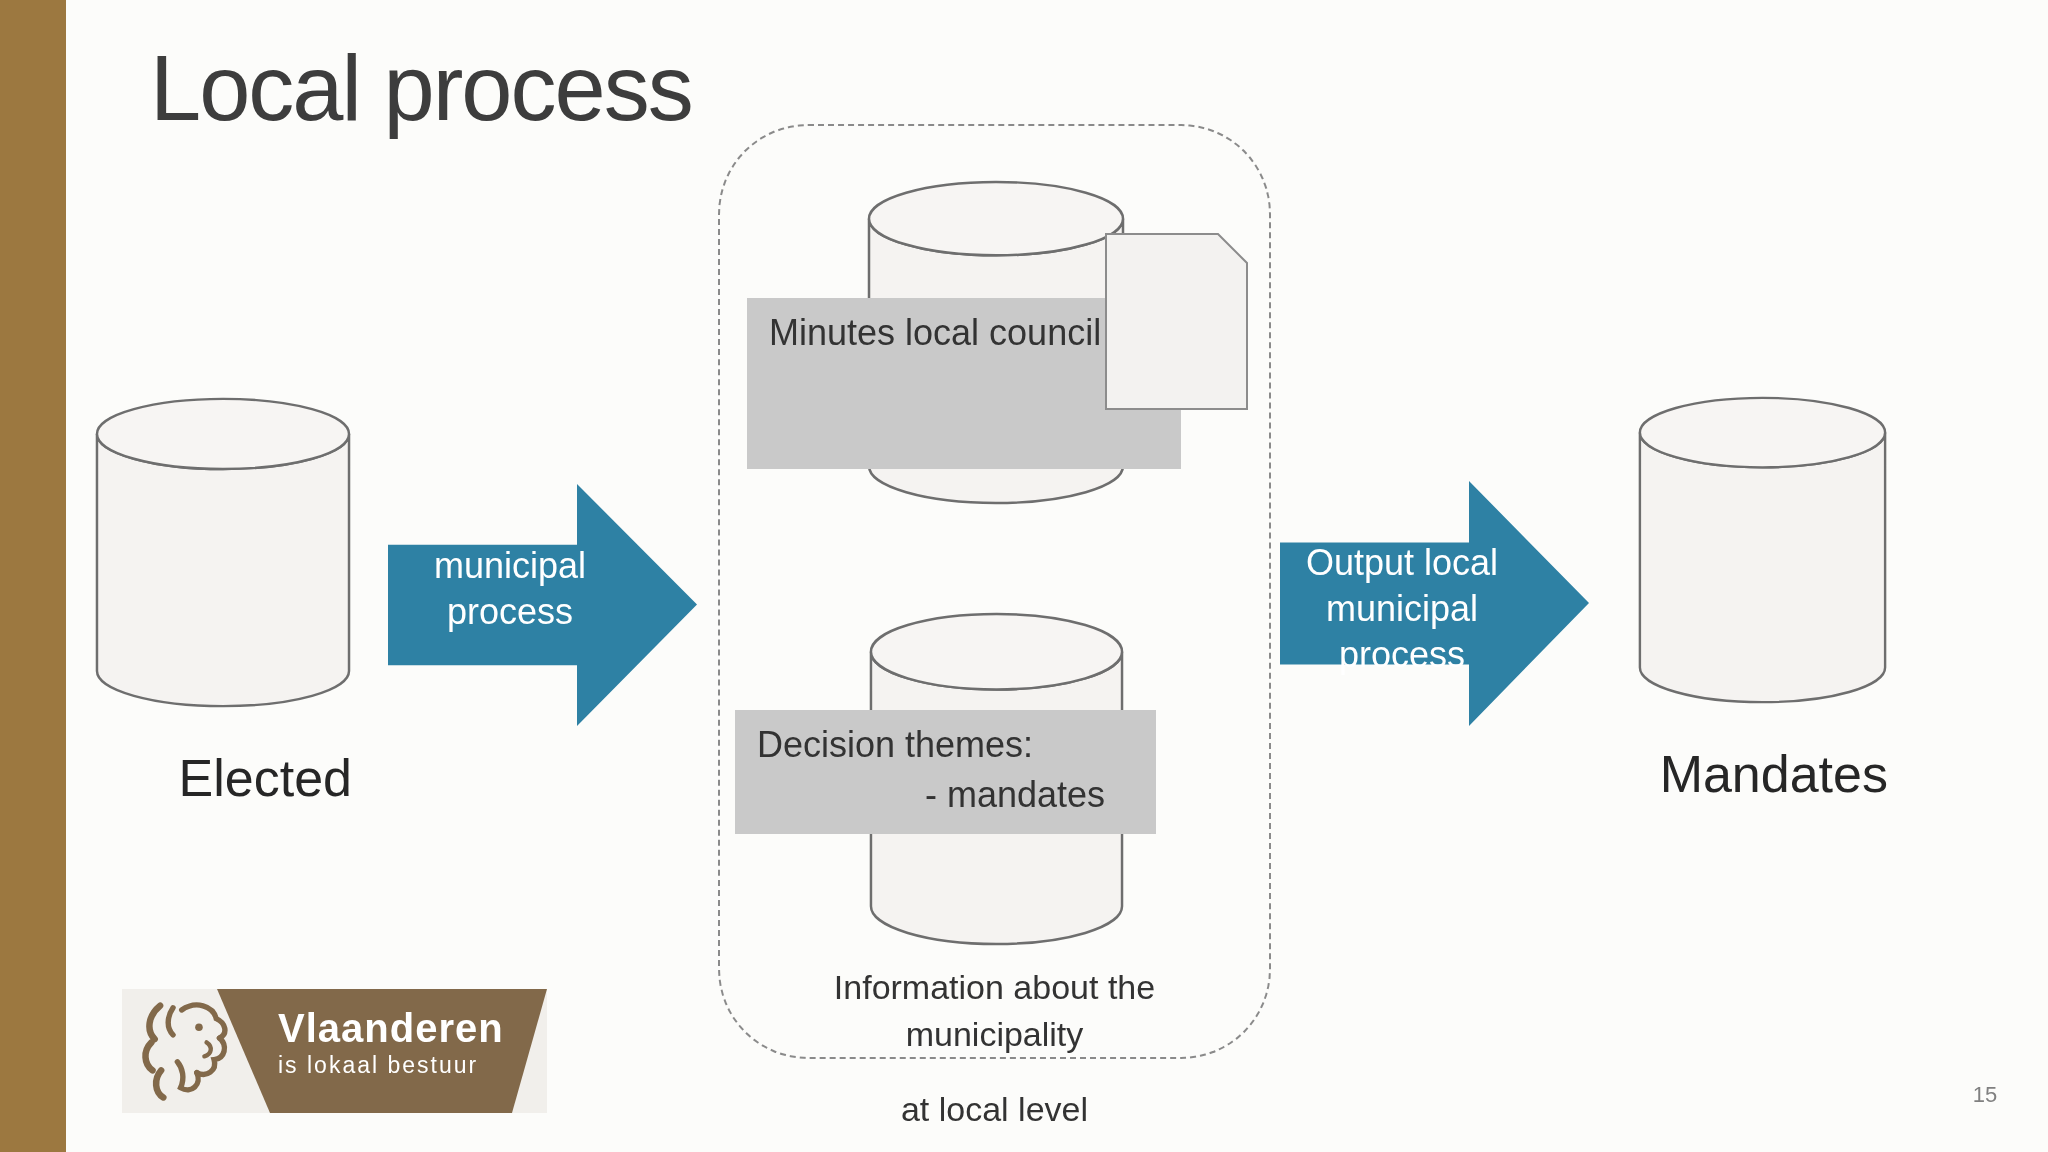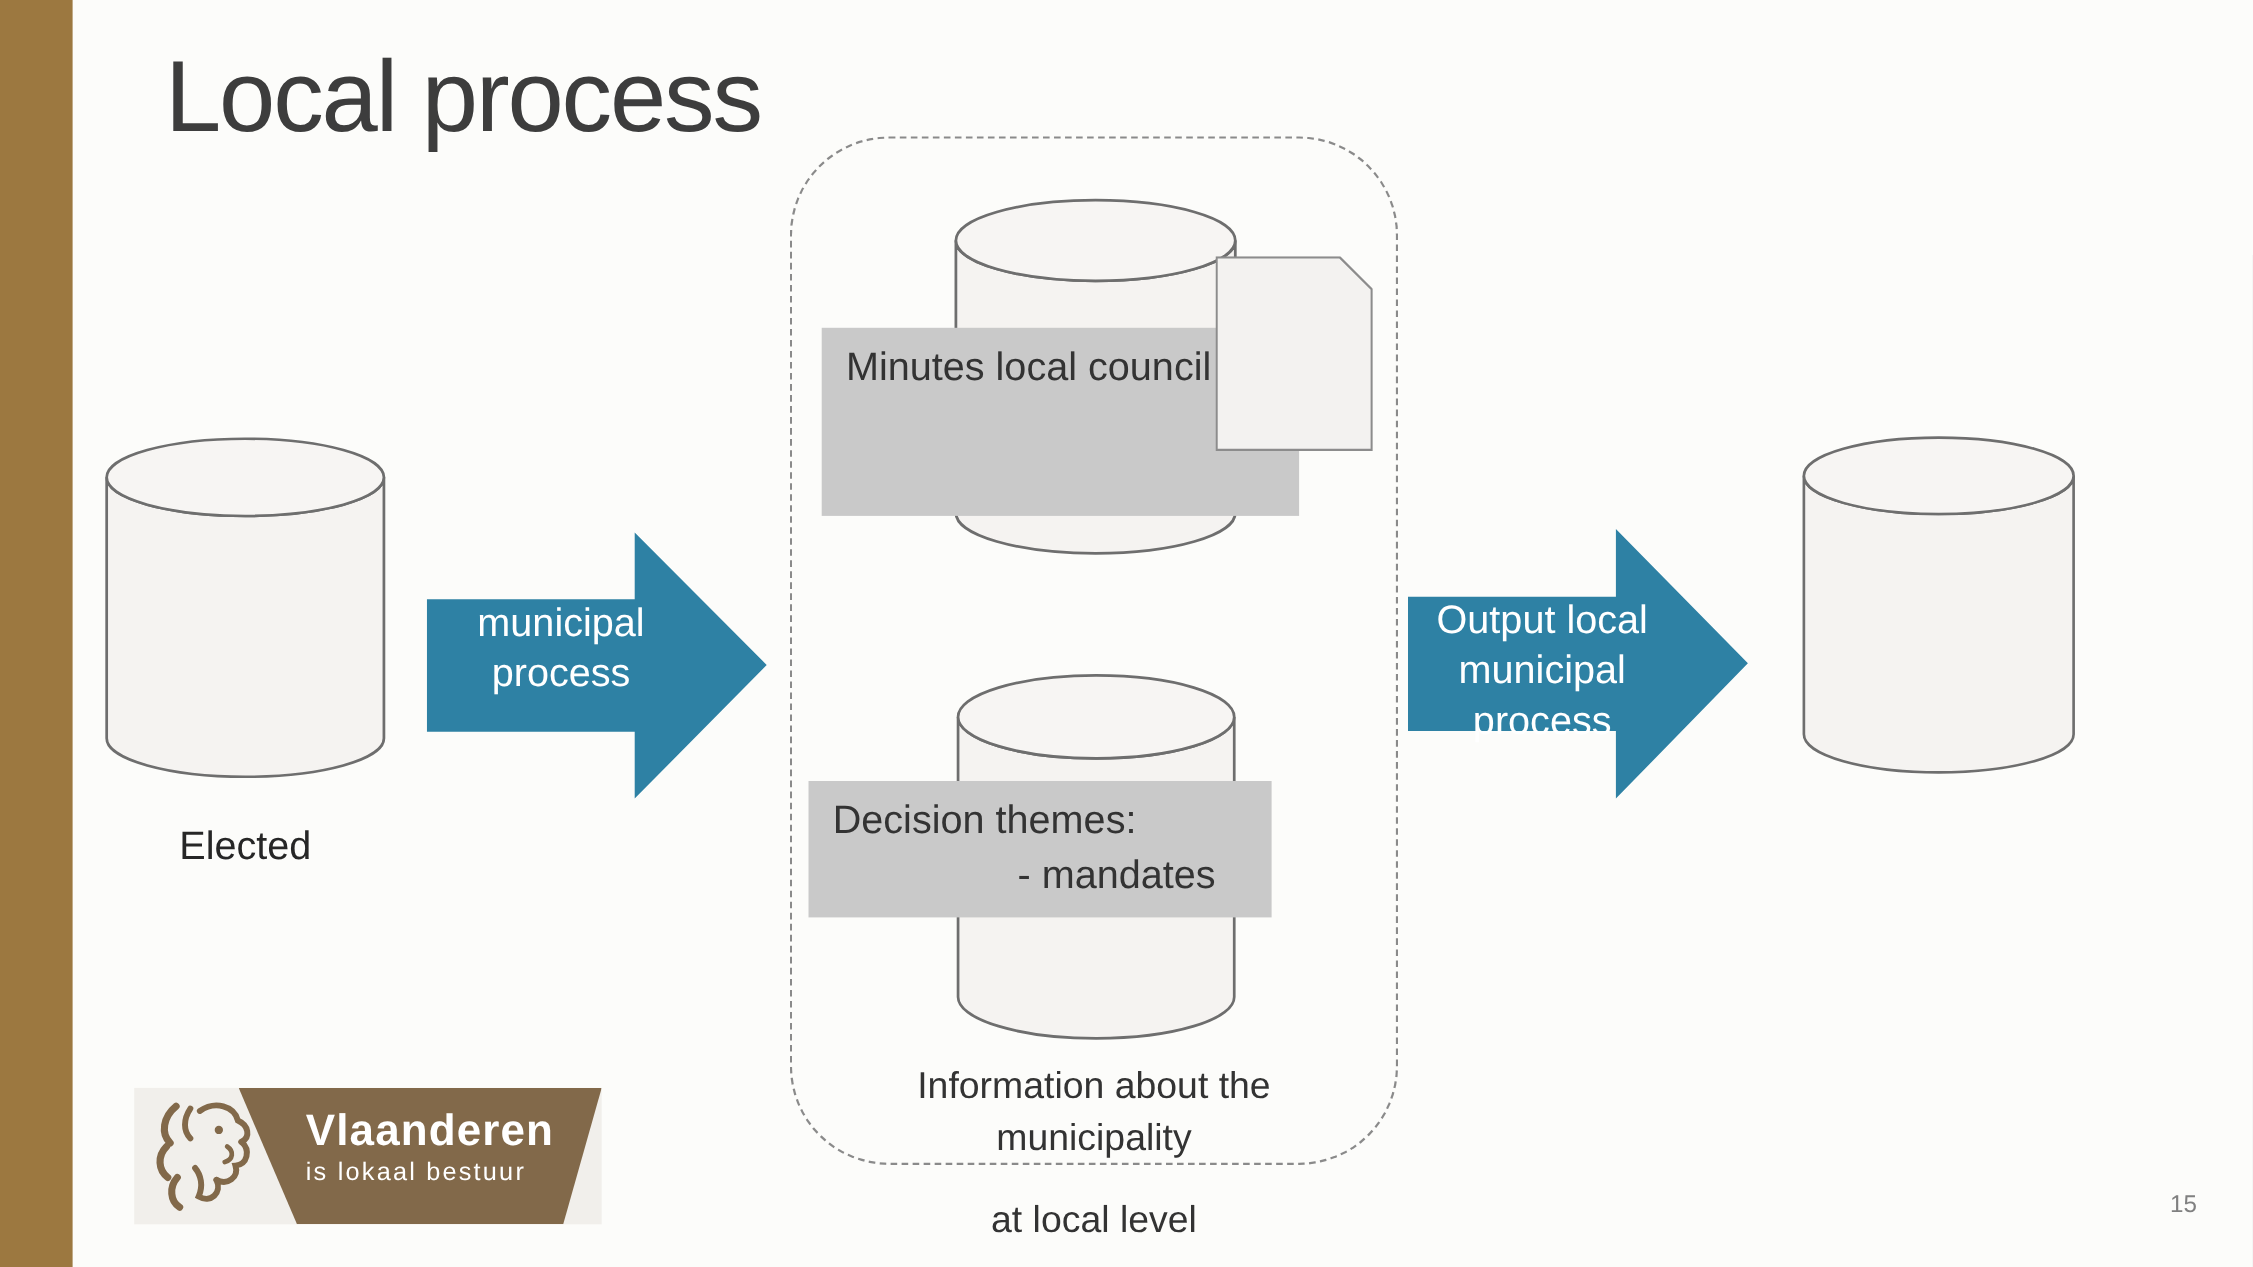--- a/index.html
+++ b/index.html
@@ -16,21 +16,21 @@
   .title-main{font-size:92px;letter-spacing:-2px;color:#3D3D3D;}
   .title-sub{font-size:45px;color:#3D3D3D;margin-left:18px;}
   
   .process-box{
     position:absolute;left:718px;top:124px;width:553px;height:935px;
     border:2px dashed #8A8A8A;border-radius:90px;box-sizing:border-box;
   }
   
   .cyl{position:absolute;}
   .cyl svg{display:block;width:100%;height:100%;}
-  .cyl-label{position:absolute;text-align:center;font-size:36px;color:#262626;}
+  .cyl-label{position:absolute;text-align:right;font-size:52px;color:#262626;}
   
   .gray-box{position:absolute;background:#C9C9C9;font-size:36px;color:#333333;box-sizing:border-box;}
   .gray-box .ln{white-space:nowrap;}
   
   .note{position:absolute;}
   
   .block-arrow{position:absolute;}
   .block-arrow svg{display:block;width:100%;height:100%;}
   .arrow-text{
     position:absolute;left:0;top:60px;width:244px;text-align:center;
@@ -129,20 +129,21 @@
       <div>process</div>
     </div>
   </div>
 
   <div class="cyl" style="left:1637px;top:395px;width:251px;height:310px;">
     <svg viewBox="0 0 260 330" preserveAspectRatio="none">
       <path d="M3,40 L3,290 A127,37 0 0 0 257,290 L257,40 A127,37 0 0 1 3,40 Z" fill="#F5F3F1" stroke="#6E6E6E" stroke-width="2.5"></path>
       <ellipse cx="130" cy="40" rx="127" ry="37" fill="#F7F5F3" stroke="#6E6E6E" stroke-width="2.5"></ellipse>
     </svg>
   </div>
+  <div class="cyl-label" style="left:1637px;top:744px;width:251px;">Mandates</div>
 
   <div class="logo">
     <div class="logo-white"></div>
     <div class="logo-brown"></div>
     <svg class="logo-lion" viewBox="0 0 100 100">
       <g fill="none" stroke="#82694A" stroke-linecap="round">
         <path d="M26,8 C15,17 13,31 21,39" stroke-width="6"></path>
         <path d="M18,42 C10,50 11,62 19,68" stroke-width="6"></path>
         <path d="M27,68 C20,76 21,88 29,93" stroke-width="6"></path>
         <path d="M38,10 C32,19 32,29 38,35" stroke-width="5"></path>

